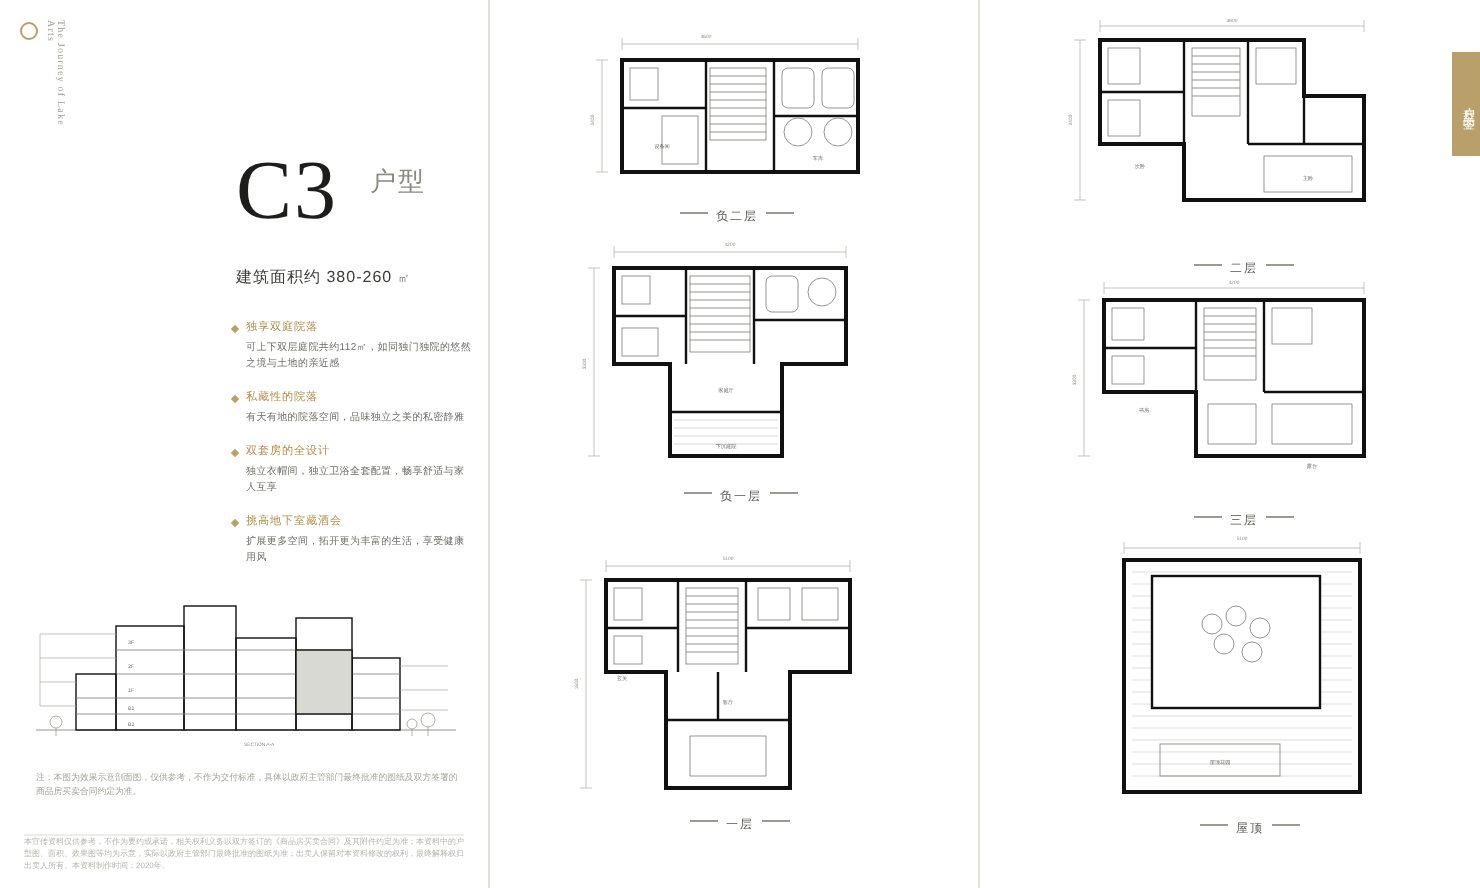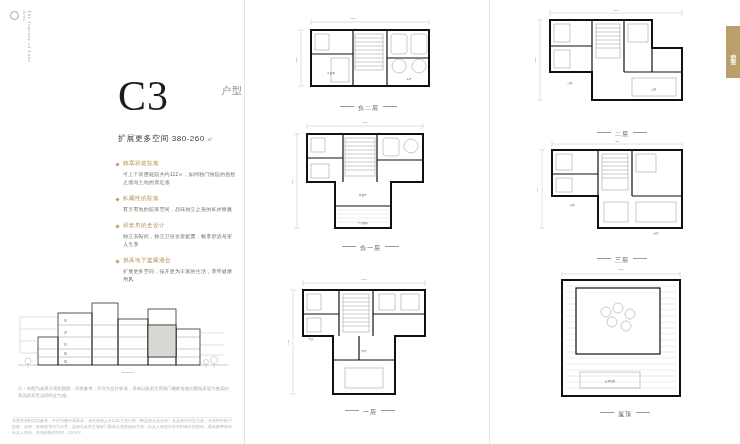--- a/index.html
+++ b/index.html
@@ -37,24 +37,24 @@
     font-family:"Liberation Serif", serif;
     height:60px;
   }
   .title-wrap{
     position:absolute;left:118px;top:70px;
   }
   .big-title{
     font-family:"Liberation Serif", serif;
     font-size:42px;line-height:42px;color:#1d1d1b;
     letter-spacing:1px;
-    display:flex;align-items:flex-end;gap:48px;
+    display:flex;align-items:flex-end;
   }
   .big-title .sub{
-    font-size:10px;color:#8a8a82;margin-left:4px;margin-bottom:5px;
+    font-size:13px;color:#8a8a82;margin-left:16px;margin-bottom:5px;
     font-family:"Liberation Sans", sans-serif;
   }
   .area-line{
     margin-top:16px;
     font-size:8px;color:#3c3c38;letter-spacing:.5px;
   }
   .area-line .unit{font-size:6px;color:#7c7c75;}
   .features{
     position:absolute;left:116px;top:160px;width:120px;
   }
@@ -134,21 +134,21 @@
       <div class="ring"></div>
       <div class="vtext">The Journey of Lake Arts</div>
     </div>
 
     <div class="title-wrap">
       <div class="big-title">
         <span>C3</span>
         <span class="sub">户型</span>
       </div>
       <div class="area-line">
-        <span>扩展更多空间</span>
+        <span>建筑面积约</span>
         <span>380-260</span>
         <span class="unit">㎡</span>
       </div>
     </div>
 
     <div class="features">
       <div class="feature">
         <div class="dot"></div>
         <div class="f-title">独享双庭院落</div>
         <div class="f-desc">可上下双层庭院共约112㎡，如同独门独院的悠然之境与土地的亲近感</div>

